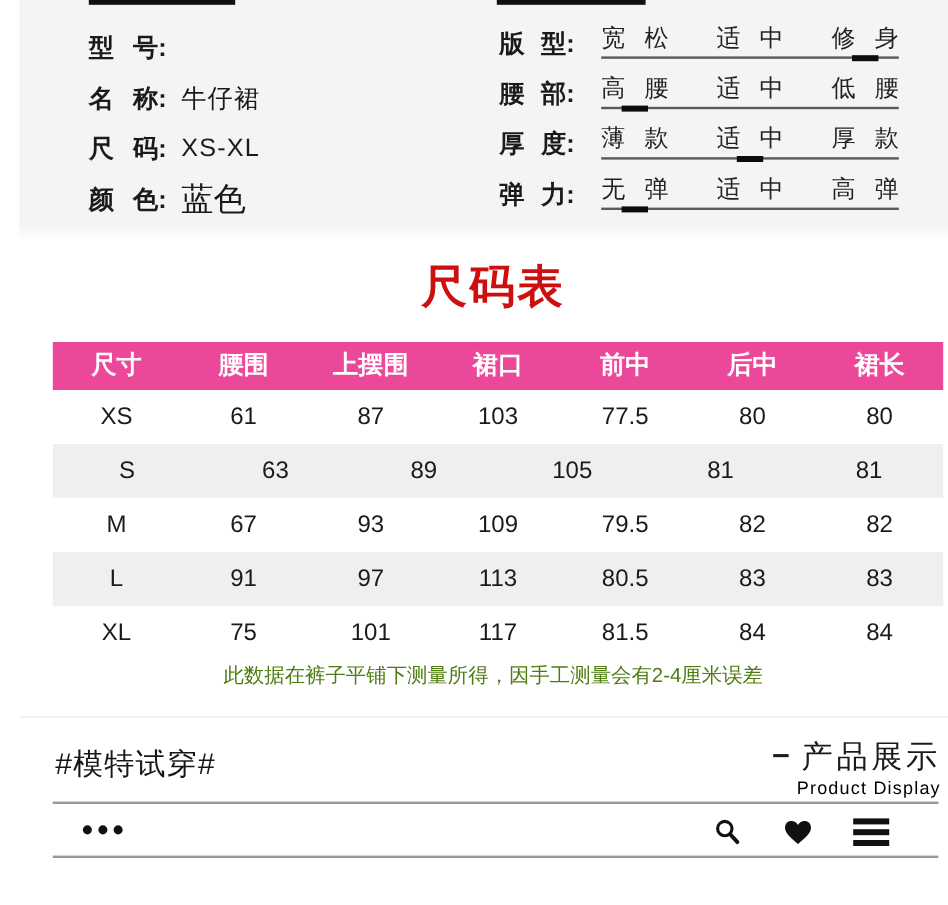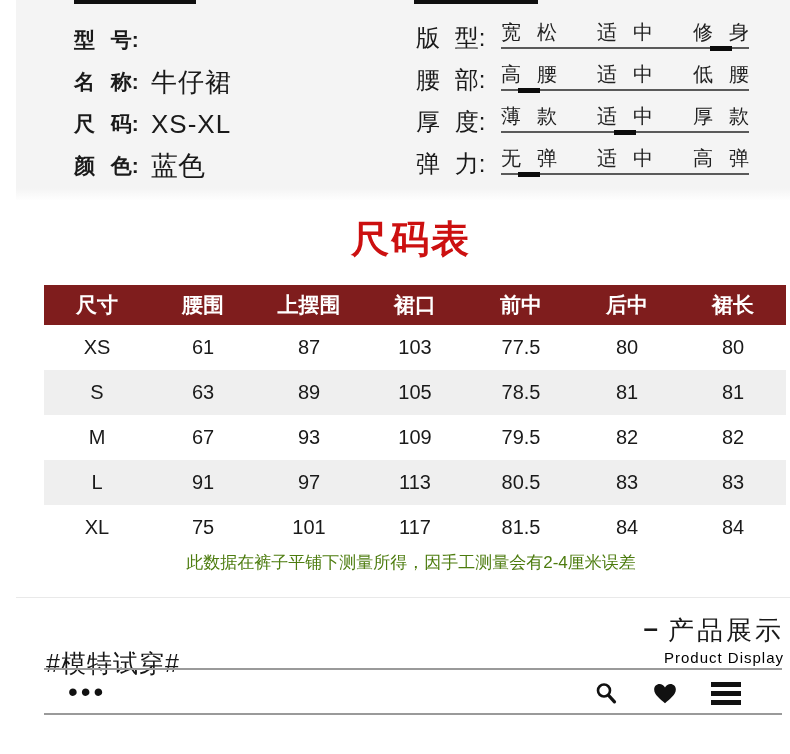--- a/index.html
+++ b/index.html
@@ -14,26 +14,26 @@
     position:absolute; left:0; top:0; width:790px; height:200px;
     background:linear-gradient(180deg,#f4f4f4 0%,#f4f4f4 94%,#fefefe 100%);
   }
   .topbar { position:absolute; top:0; height:4px; background:#101010; }
   .topbar.tb-left  { left:58px;  width:122px; }
   .topbar.tb-right { left:398px; width:124px; }
 
   .specs-left { position:absolute; left:58px; top:19px; }
   .spec-row { height:42px; display:flex; align-items:center; }
   .spec-label { font-weight:bold; font-size:21px; word-spacing:10px; width:77px; white-space:nowrap; }
-  .spec-value { font-size:26px; letter-spacing:1px; }
+  .spec-value { font-size:21px; letter-spacing:1px; }
   .spec-row:last-child .spec-value { font-size:27px; letter-spacing:0; }
 
   .specs-right { position:absolute; left:400px; top:15px; }
   .r-row { position:relative; height:42px; width:335px; }
-  .r-label { position:absolute; left:0; top:7px; font-weight:normal; font-size:24px; word-spacing:8px; white-space:nowrap; }
+  .r-label { position:absolute; left:0; top:7px; font-weight:bold; font-size:21px; word-spacing:8px; white-space:nowrap; }
   .r-opts {
     position:absolute; left:85px; top:4px; width:248px; height:28px;
     border-bottom:2px solid #5a5a5a; display:flex; justify-content:space-between;
   }
   .opt { width:56px; display:flex; justify-content:space-between; font-size:20px; line-height:26px; color:#222; }
   .marker { position:absolute; bottom:-4px; width:22px; height:5px; background:#0c0c0c; }
 
   
   .size-title {
     position:absolute; left:0; top:214px; width:790px; text-align:center;
@@ -45,21 +45,21 @@
   .t-row { display:flex; height:45px; background:#ffffff; }
   .t-row.alt { background:#efefef; }
   .t-cell { flex:1; text-align:center; line-height:45px; font-size:20px; }
   .note {
     position:absolute; left:0; top:551px; width:790px; text-align:center;
     font-size:17px; color:#4d7c0f;
   }
 
   
   .divider { position:absolute; left:0; top:597px; width:790px; height:1px; background:#e9e9e9; }
-  .hashtag { position:absolute; left:30px; top:647px; font-size:25px; letter-spacing:1px; color:#161616; }
+  .hashtag { position:absolute; left:30px; top:620px; font-size:25px; letter-spacing:1px; color:#161616; }
   .pd-block { position:absolute; right:22px; top:613px; text-align:right; }
   .pd-title-row { display:flex; align-items:center; justify-content:flex-end; gap:10px; font-size:26px; }
   .pd-dash { font-weight:bold; position:relative; top:-2px; }
   .pd-title { letter-spacing:3px; }
   .pd-sub { font-size:15px; color:#000000; letter-spacing:1px; margin-top:1px; }
 
   .bar-line { position:absolute; left:28px; width:738px; height:2px; background:#9a9a9a; }
   .bar-line.l1 { top:668px; }
   .bar-line.l2 { top:713px; }
   .dots { position:absolute; left:52px; top:676px; font-size:28px; letter-spacing:3px; color:#111; }
@@ -166,21 +166,21 @@
             </span>
             <span class="marker" style="left: 17px;"></span>
           </span>
         </div>
       </div>
   </div>
 
   <div class="size-title" style="color: rgb(204, 16, 16);">尺码表</div>
 
   <div class="size-table">
-    <div class="t-head" style="background: #7f1d1d;">
+    <div class="t-head" style="background: #ec4899;">
         <span class="t-cell">尺寸</span>
         <span class="t-cell">腰围</span>
         <span class="t-cell">上摆围</span>
         <span class="t-cell">裙口</span>
         <span class="t-cell">前中</span>
         <span class="t-cell">后中</span>
         <span class="t-cell">裙长</span>
       </div>
     <div>
         <div class="t-row">
@@ -190,21 +190,20 @@
           <span class="t-cell">103</span>
           <span class="t-cell">77.5</span>
           <span class="t-cell">80</span>
           <span class="t-cell">80</span>
         </div>
         <div class="t-row alt">
           <span class="t-cell">S</span>
           <span class="t-cell">63</span>
           <span class="t-cell">89</span>
           <span class="t-cell">105</span>
-          <span class="t-cell">78.5</span>
           <span class="t-cell">81</span>
           <span class="t-cell">81</span>
         </div>
         <div class="t-row">
           <span class="t-cell">M</span>
           <span class="t-cell">67</span>
           <span class="t-cell">93</span>
           <span class="t-cell">109</span>
           <span class="t-cell">79.5</span>
           <span class="t-cell">82</span>

